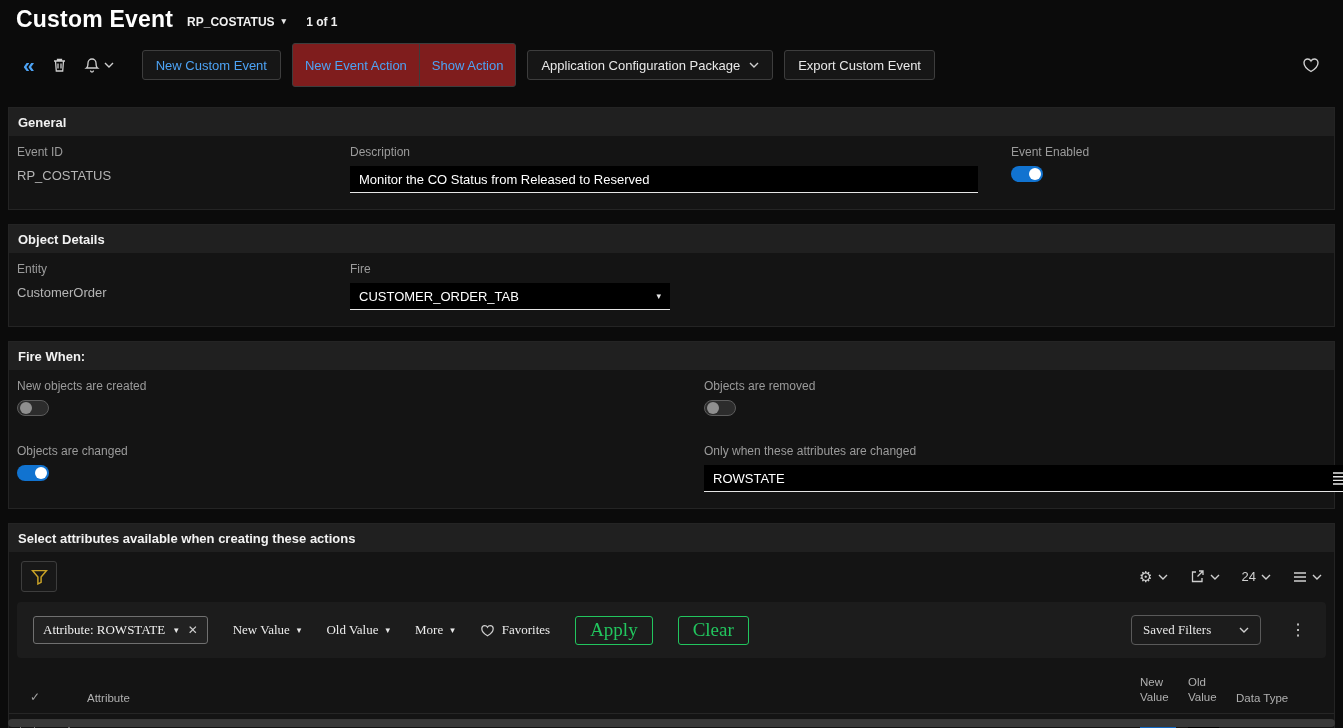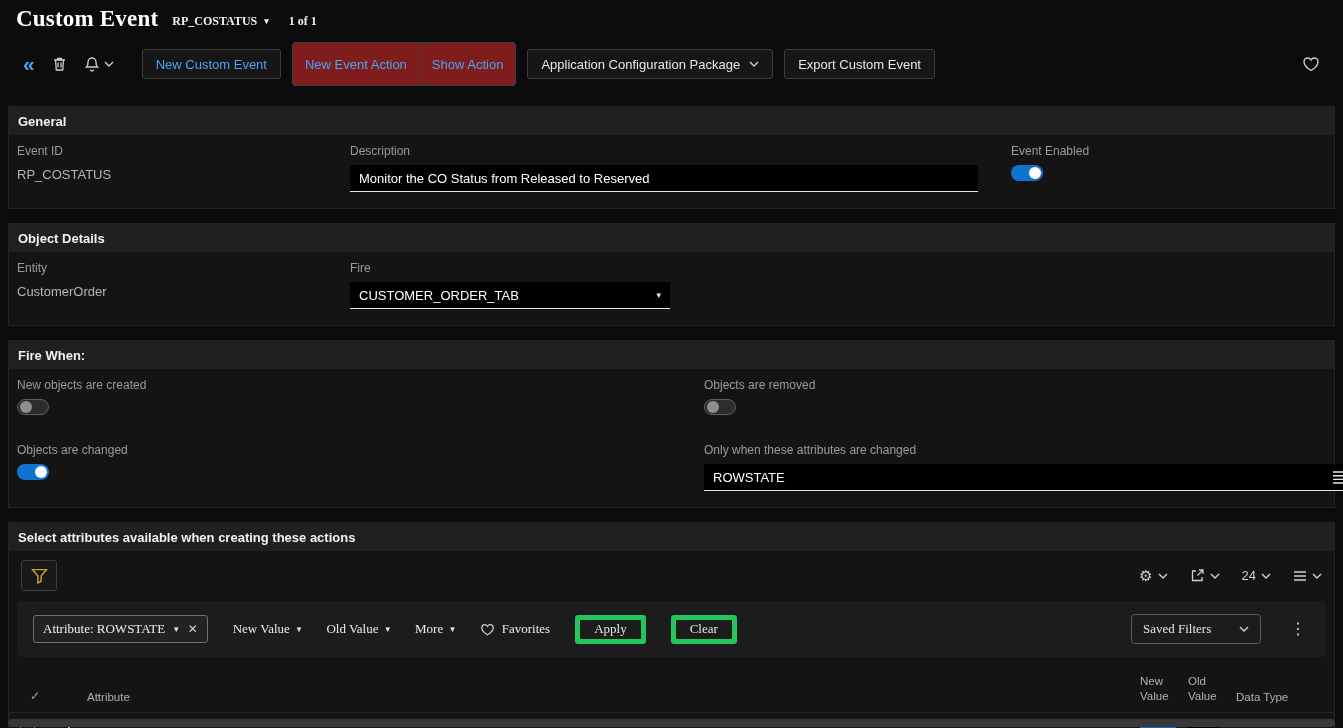--- a/index.html
+++ b/index.html
@@ -7,21 +7,21 @@
   body {
     background: #0b0b0b;
     color: #e0e0e0;
     font-family: "Liberation Sans", sans-serif;
     overflow: hidden;
     position: relative;
   }
   .page { height: 100%; display: flex; flex-direction: column; }
 
   
-  .page-header { display: flex; align-items: center; gap: 14px; padding: 6px 16px 2px; font-family: Liberation Serif, serif; }
+  .page-header { display: flex; align-items: center; gap: 14px; padding: 6px 16px 2px; }
   .page-title { font-size: 23px; font-weight: bold; color: #ffffff; letter-spacing: .2px; }
   .record-ref { display: flex; align-items: center; gap: 7px; font-size: 12px; font-weight: bold; color: #f0f0f0; cursor: pointer; margin-top: 4px; }
   .caret { font-size: 9px; color: #e8e8e8; line-height: 1; }
   .page-count { font-size: 12px; font-weight: bold; color: #f0f0f0; margin-top: 4px; margin-left: 6px; }
 
   
   .toolbar { display: flex; align-items: center; gap: 11px; padding: 8px 20px 6px; }
   .icon-btn { background: none; border: none; color: #cfcfcf; display: inline-flex; align-items: center; gap: 4px; cursor: pointer; padding: 3px; font-family: inherit; }
   .collapse-glyph { font-size: 21px; line-height: .8; color: #4da3f5; font-weight: bold; }
   .btn { height: 30px; display: inline-flex; align-items: center; gap: 9px; padding: 0 13px; background: #161616; border: 1px solid #3d3d3d; border-radius: 3px; font-size: 13px; color: #e8e8e8; cursor: pointer; font-family: inherit; white-space: nowrap; }
@@ -60,21 +60,21 @@
   .filter-toggle-btn { width: 36px; height: 31px; border: 1px solid #3d3d3d; border-radius: 3px; background: #181818; display: inline-flex; align-items: center; justify-content: center; cursor: pointer; }
   .grid-tools { display: flex; align-items: center; gap: 22px; }
   .tool-group { display: inline-flex; align-items: center; gap: 5px; color: #d0d0d0; font-size: 13px; cursor: pointer; }
   .gear-glyph { font-size: 15px; line-height: 1; color: #d0d0d0; }
 
   .filter-panel { margin: 2px 8px 6px; background: #1c1c1c; border-radius: 4px; padding: 13px 16px; display: flex; align-items: center; gap: 25px; font-family: Liberation Serif, serif; }
   .filter-chip { display: inline-flex; align-items: center; gap: 9px; border: 1px solid #707070; border-radius: 3px; height: 28px; padding: 0 9px; font-size: 13px; color: #f0f0f0; cursor: pointer; background: #222; }
   .chip-close { font-size: 12px; color: #cfcfcf; cursor: pointer; }
   .filter-dd { display: inline-flex; align-items: center; gap: 7px; font-size: 13px; color: #ececec; cursor: pointer; white-space: nowrap; }
   .filter-fav { display: inline-flex; align-items: center; gap: 7px; font-size: 13px; color: #ececec; cursor: pointer; }
-  .panel-btn { height: 29px; padding: 0 14px; border: 5px solid #22c55e; border-radius: 3px; background: transparent; color: #e5e5e5; font-size: 13px; cursor: pointer; font-family: inherit; }
+  .panel-btn { height: 29px; padding: 0 14px; border: 1px solid #22c55e; border-radius: 3px; background: transparent; color: #22c55e; font-size: 19px; cursor: pointer; font-family: inherit; }
   .saved-filters { margin-left: auto; height: 30px; min-width: 130px; border: 1px solid #5a5a5a; border-radius: 4px; display: inline-flex; align-items: center; justify-content: space-between; gap: 16px; padding: 0 11px; font-size: 13px; color: #e6e6e6; cursor: pointer; }
   .kebab { color: #d6d6d6; font-size: 16px; cursor: pointer; line-height: 1; padding: 2px 4px; }
 
   
   .table-header, .table-row { display: grid; grid-template-columns: 40px 30px 1fr 48px 48px 90px; padding: 0 8px; align-items: center; }
   .table-header { margin-top: 10px; height: 46px; align-items: end; padding-bottom: 9px; border-bottom: 1px solid #262626; color: #b0b0b0; font-size: 11.5px; }
   .th-check { margin-left: 13px; font-size: 12px; color: #9e9e9e; cursor: pointer; }
   .th { cursor: pointer; }
   .th.narrow { line-height: 1.25; }
   .table-row { height: 39px; font-size: 13px; color: #e6e6e6; }

